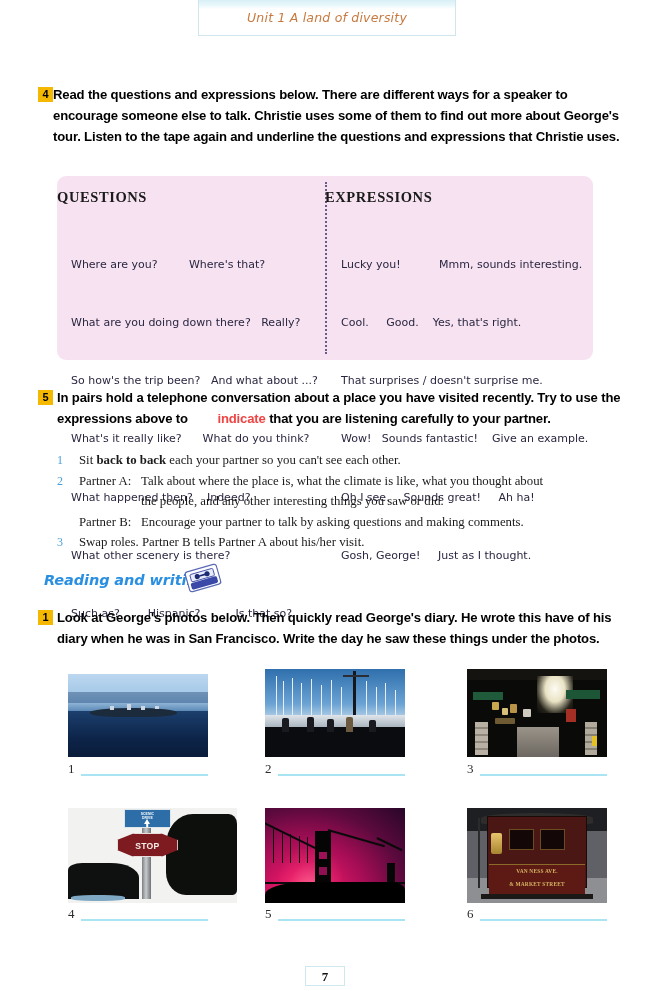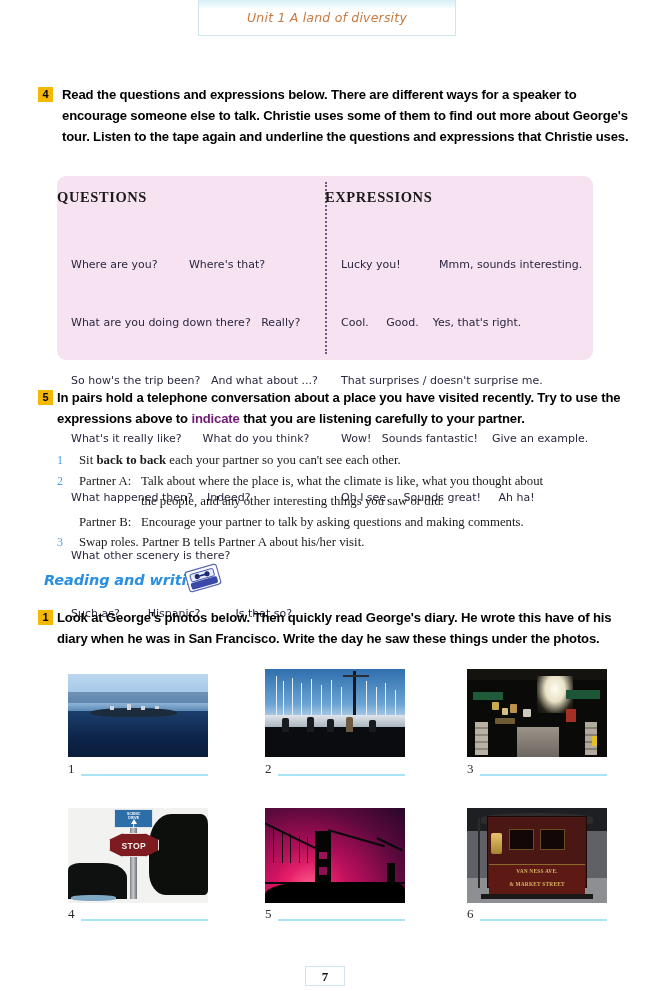--- a/index.html
+++ b/index.html
@@ -60,21 +60,21 @@
     font-family: "Liberation Sans", sans-serif;
   }
   .ex-body {
     position: absolute;
     font-size: 13.1px;
     font-weight: bold;
     line-height: 20.8px;
     letter-spacing: -0.15px;
     color: #000;
   }
-  .hl-blue { color: #701a75; }
+  .hl-blue { color: #ef4444; margin-left: 26px; }
 
   
   .qe-panel {
     position: absolute;
     left: 57px;
     top: 176px;
     width: 536px;
     height: 184px;
     background: #f7e2f2;
     border-radius: 9px;
@@ -288,21 +288,21 @@
 </style>
 </head>
 <body>
 
 <div class="unit-header">
   <div class="wash"></div>
   <div class="unit-title">Unit 1 A land of diversity</div>
 </div>
 
 <div class="ex-num" style="left:38px; top:87px;">4</div>
-<div class="ex-body" style="left:62px; top:85px; width:578px;">Read the questions and expressions below. There are different ways for a speaker to encourage someone else to talk. Christie uses some of them to find out more about George's tour. Listen to the tape again and underline the questions and expressions that Christie uses.</div>
+<div class="ex-body" style="left:53px; top:85px; width:578px;">Read the questions and expressions below. There are different ways for a speaker to encourage someone else to talk. Christie uses some of them to find out more about George's tour. Listen to the tape again and underline the questions and expressions that Christie uses.</div>
 
 <div class="qe-panel">
   <div class="divider"></div>
 
   <div class="qe-col left">
     <div class="qe-head">QUESTIONS</div>
     <div class="qe-lines">
       <div>Where are you?         Where's that?</div>
       <div>What are you doing down there?   Really?</div>
       <div>So how's the trip been?   And what about ...?</div>
@@ -314,20 +314,21 @@
   </div>
 
   <div class="qe-col right">
     <div class="qe-head">EXPRESSIONS</div>
     <div class="qe-lines">
       <div>Lucky you!           Mmm, sounds interesting.</div>
       <div>Cool.     Good.    Yes, that's right.</div>
       <div>That surprises / doesn't surprise me.</div>
       <div>Wow!   Sounds fantastic!    Give an example.</div>
       <div>Oh I see.    Sounds great!     Ah ha!</div>
+      <div>Gosh, George!     Just as I thought.</div>
     </div>
   </div>
 </div>
 
 <div class="ex-num" style="left:38px; top:390px;">5</div>
 <div class="ex-body" style="left:57px; top:388px; width:578px;"><span>In pairs hold a telephone conversation about a place you have visited recently. Try to use the expressions above to </span><span class="hl-blue">indicate</span><span> that you are listening carefully to your partner.</span></div>
 
 <div class="steps">
   <div class="step-row">
     <span class="step-n">1</span>
@@ -437,21 +438,21 @@
       <div class="p3-yellow"></div>
     </div>
   </div>
   <div class="ans" style="top:101px;">
     <span class="ans-n">3</span>
     <span class="ans-line"></span>
   </div>
 </div>
 
 <div class="photo-cell" style="left:68px; top:808px; width:140px; height:114px;">
-  <div class="photo" style="width:140px; height:95px; background:#f2f2f0;">
+  <div class="photo" style="width:169px; height:95px; background:#f2f2f0;">
     <div class="scene">
       <div class="p4-bg"></div>
       <div class="p4-tree"></div>
       <div class="p4-hill"></div>
       <div class="p4-water"></div>
       <div class="p4-pole"></div>
       <div class="p4-sign">
         <div class="p4-sign-t">SCENIC</div>
         <div class="p4-sign-t" style="top:34%;">DRIVE</div>
         <div class="p4-arrow"></div>

